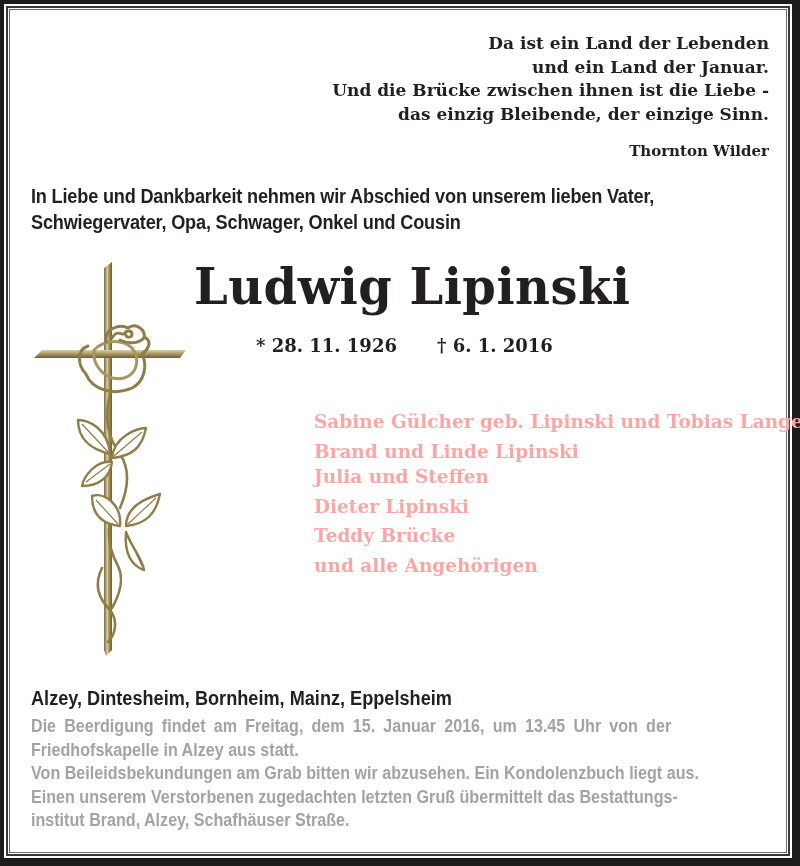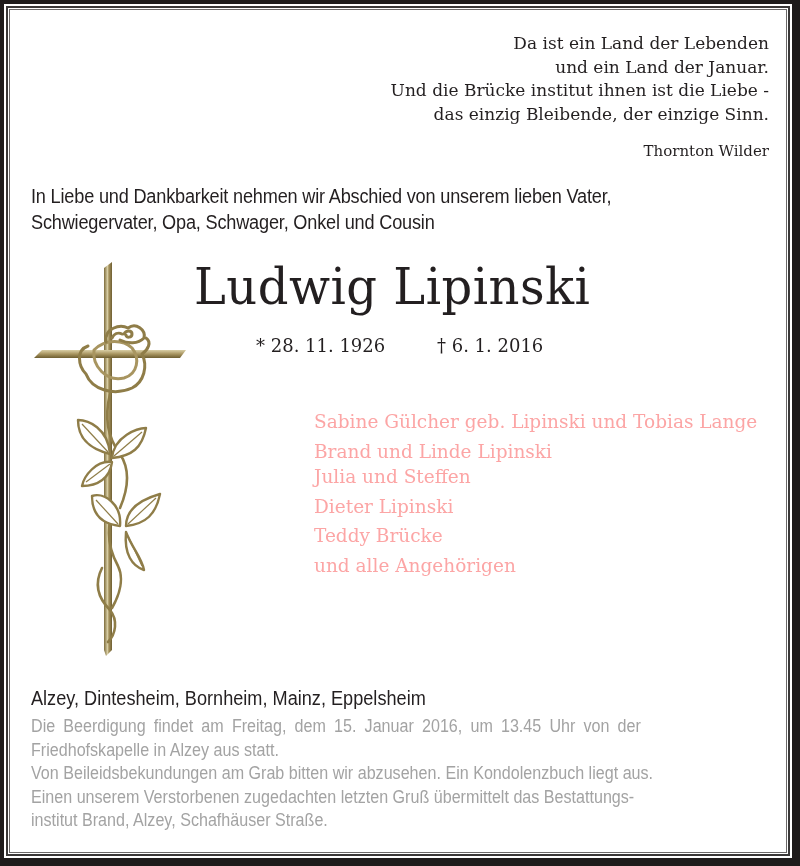--- a/index.html
+++ b/index.html
@@ -24,21 +24,21 @@
     }
     .frame-line2 {
       width: 100%; height: 100%;
       border: 1px solid #6a6868;
       background: #ffffff;
       position: relative;
     }
     .page {
       position: absolute;
       left: 0; top: 0;
-      width: 800px; height: 792px;
+      width: 800px; height: 792px; font-weight: bold;
     }
     .quote {
       position: absolute;
       right: 31px;
       top: 32px;
       text-align: right;
       font-family: "DejaVu Serif", serif;
       font-size: 17px;
       line-height: 23.5px;
       color: #231f20;
@@ -141,21 +141,21 @@
   <div class="frame-line1">
     <div class="frame-line2"></div>
   </div>
 </div>
 
 <div class="page">
 
   <div class="quote">
     <div>Da ist ein Land der Lebenden</div>
     <div>und ein Land der Januar.</div>
-    <div>Und die Brücke institut ihnen ist die Liebe -</div>
+    <div>Und die Brücke zwischen ihnen ist die Liebe -</div>
     <div>das einzig Bleibende, der einzige Sinn.</div>
     <div class="author">Thornton Wilder</div>
   </div>
 
   <div class="intro">
     <div>In Liebe und Dankbarkeit nehmen wir Abschied von unserem lieben Vater,</div>
     <div>Schwiegervater, Opa, Schwager, Onkel und Cousin</div>
   </div>
 
   <svg class="cross" viewBox="0 0 160 400" xmlns="http://www.w3.org/2000/svg">

